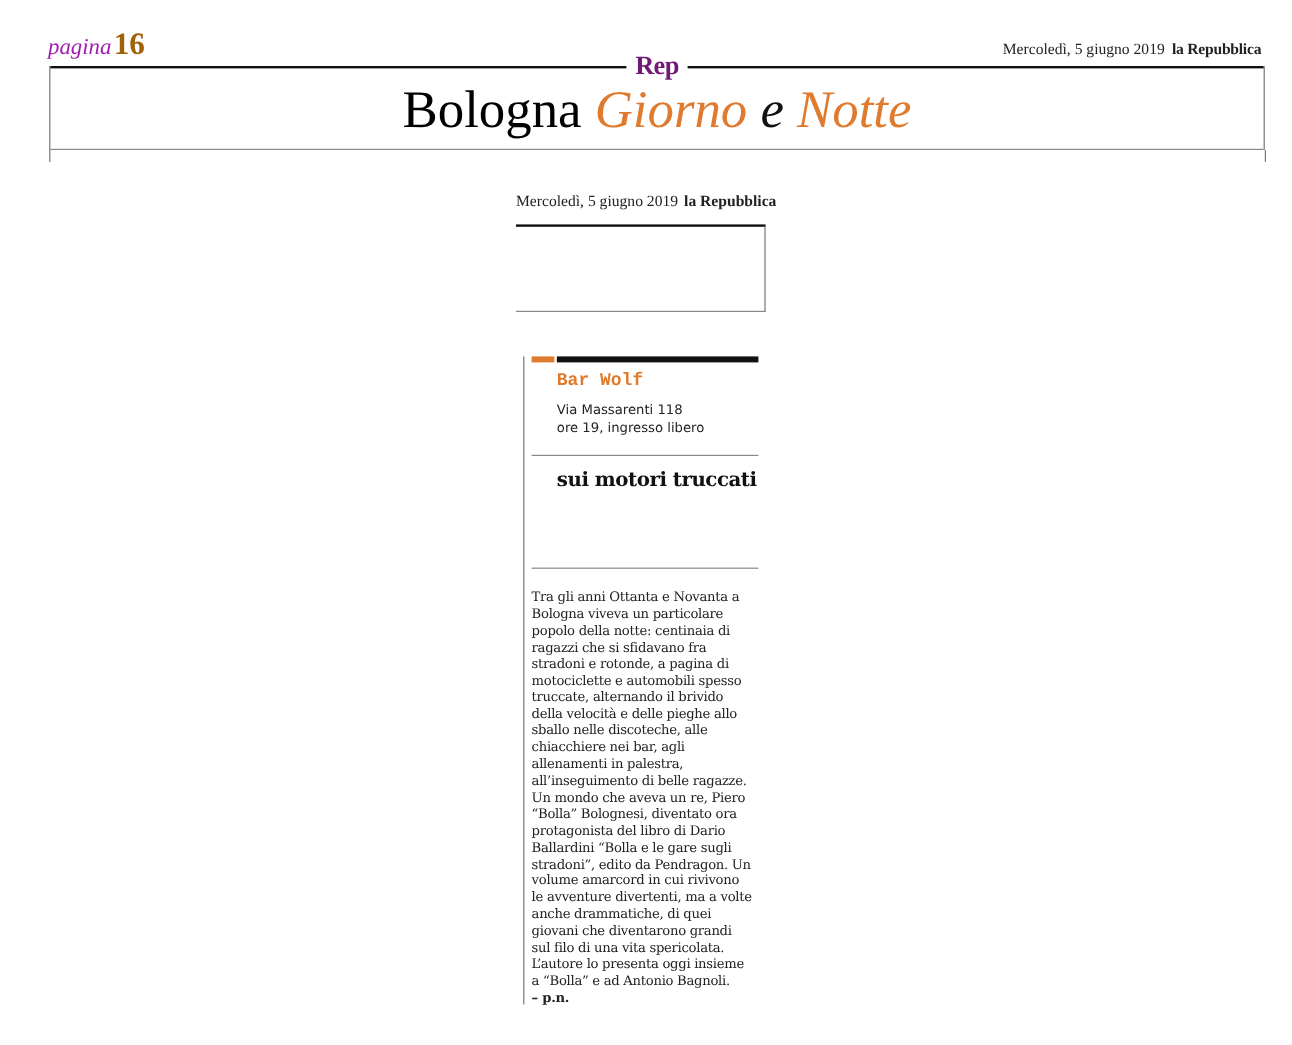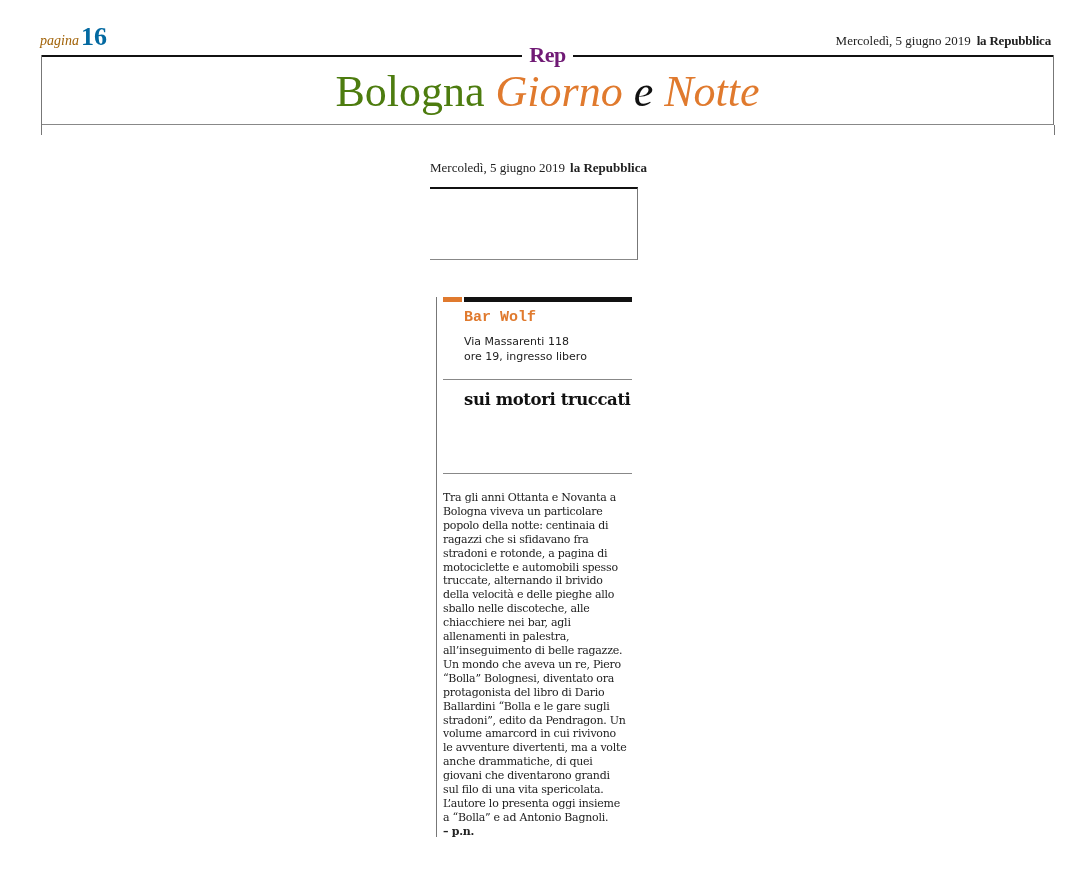--- a/index.html
+++ b/index.html
@@ -1,30 +1,30 @@
 <!DOCTYPE html>
 <html><head>
 <meta charset="utf-8">
 <style>
   html, body { margin:0; padding:0; background:#ffffff; }
   body { width:1077px; height:871px; position:relative; overflow:hidden; font-family:"DejaVu Serif", serif; color:#1a1a1a; }
 
   .page-num { position:absolute; left:40px; top:22px; font-family:"Liberation Serif", serif; }
-  .page-num .lbl { font-style:italic; font-size:14px; color:#a16207; }
-  .page-num .num { font-weight:bold; font-size:26px; color:#0369a1; margin-left:2px;text-align:center; }
+  .page-num .lbl { font-style:italic; font-size:19px; color:#a21caf; }
+  .page-num .num { font-weight:bold; font-size:26px; color:#a16207; margin-left:2px;text-align:center; }
 
   .dateline-top { position:absolute; right:26px; top:33px; font-family:"Liberation Serif", serif; font-size:13px; color:#222; white-space:nowrap; }
   .dateline-top .brand { font-weight:bold; margin-left:6px; letter-spacing:-0.2px; }
 
   .masthead { position:absolute; left:41px; top:55px; width:1011px; height:70px; border-left:1.5px solid #777; border-right:1.5px solid #777; }
   .masthead .rule-left { position:absolute; left:0; top:0; width:480px; border-top:2px solid #111; }
   .masthead .rule-right { position:absolute; right:0; top:0; width:480px; border-top:2px solid #111; }
   .masthead .rep { position:absolute; left:0; right:0; top:-13px; text-align:center; font-family:"Liberation Serif", serif; font-weight:bold; font-size:22px; color:#701a75; letter-spacing:-0.5px; }
   .masthead .title { position:absolute; left:0; right:0; top:12px; text-align:center; font-family:"Liberation Serif", serif; font-size:44px; line-height:50px; white-space:nowrap; }
-  .masthead .title .bologna { color:#4d7c0f; }
+  .masthead .title .bologna { color:#000000; }
   .masthead .title .giorno, .masthead .title .notte { color:#e07a2e; font-style:italic;margin-top:30px; }
   .masthead .title .e { color:#111; font-style:italic; }
   .masthead .bottom-rule { position:absolute; left:0; right:0; bottom:0; border-top:1.5px solid #888; }
   .masthead .tick { position:absolute; bottom:-10px; width:0; height:10px; border-left:1.5px solid #777; }
 
   .column { position:absolute; left:430px; top:160px; width:208px; }
   .col-date { font-family:"Liberation Serif", serif; font-size:13px; color:#222; white-space:nowrap; padding-left:0; }
   .col-date .brand { font-weight:bold; margin-left:5px; }
   .col-frame { position:absolute; left:0; top:27px; width:207px; height:70px; border-top:2px solid #111; border-right:1.5px solid #777; border-bottom:1.5px solid #888; }
 

